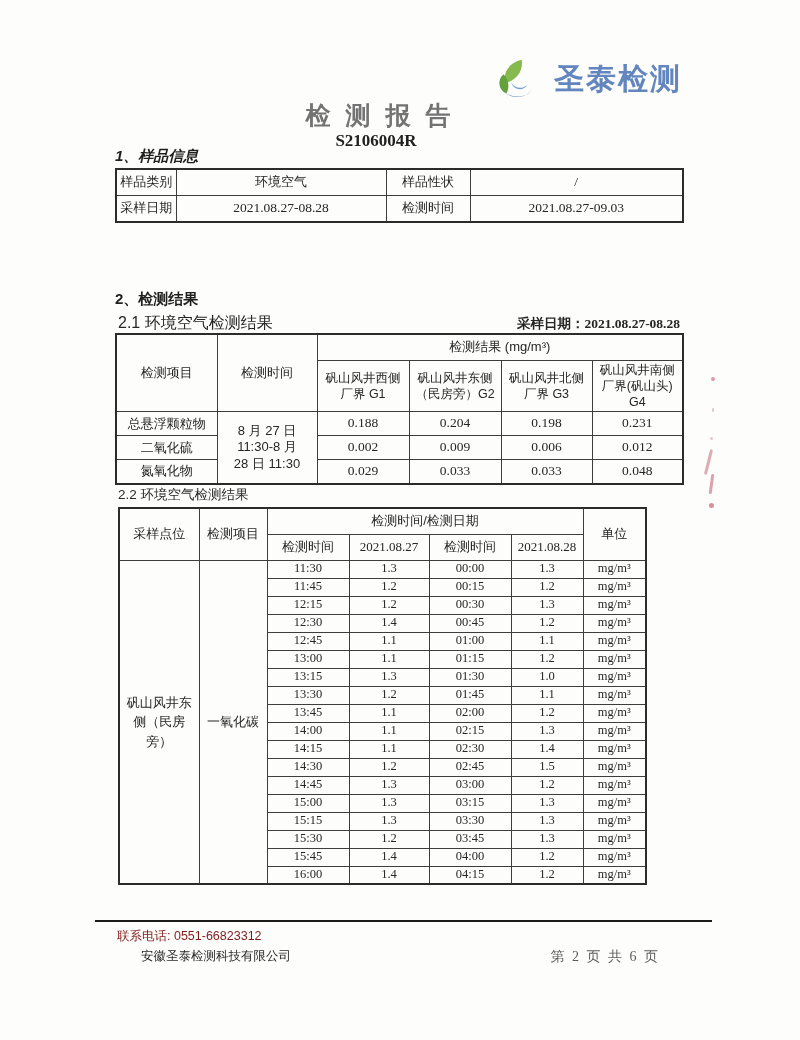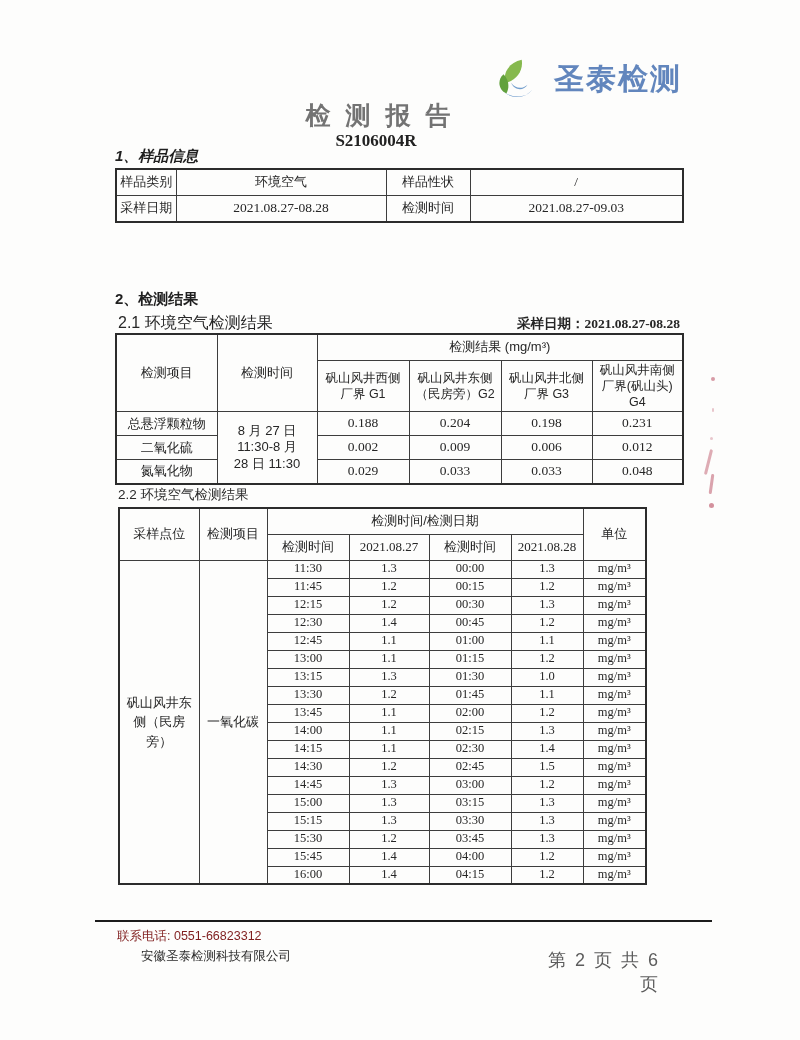--- a/index.html
+++ b/index.html
@@ -41,21 +41,21 @@
   .t22 td { font-size:12.5px; padding:0 1px; }
   .t22 tbody tr { height:18px; }
   .t22 .hdr td { font-size:13px; }
   .t22 .num2 { font-family:"Liberation Serif", serif; font-size:12.5px; }
   .point-cell, .item-cell { font-size:13px !important; line-height:1.5 !important; }
   
   .footer-line { position:absolute; top:920px; left:95px; width:617px; height:2px; background:#1c1c1c; }
   .footer-phone { position:absolute; top:928px; left:117px; font-size:12.5px; color:#7f1d1d; }
   .footer-company { position:absolute; top:948px; left:117px; font-size:12.5px; color:#2a2a2a;margin-left:24px; }
   .footer-page { position:absolute; top:948px; left:540px; width:120px; text-align:right;
-                 font-family:Liberation Sans, sans-serif; font-size:18px; letter-spacing:2px; color:#5c5c5c; }
+                 font-family:Liberation Serif, serif; font-size:14px; letter-spacing:2px; color:#5c5c5c; }
   
   .red-mark { position:absolute; background:#b84a5e; }
   .rm1 { left:711px; top:377px; width:4px; height:4px; border-radius:50%; opacity:.55; }
   .rm2 { left:712px; top:408px; width:2px; height:4px; border-radius:1px; opacity:.3; }
   .rm3 { left:710px; top:437px; width:3px; height:3px; border-radius:50%; opacity:.3; }
   .rm4 { left:707px; top:449px; width:3px; height:26px; border-radius:2px; transform:rotate(14deg); opacity:.45; }
   .rm5 { left:710px; top:474px; width:3px; height:20px; border-radius:2px; transform:rotate(8deg); opacity:.5; }
   .rm6 { left:709px; top:503px; width:5px; height:5px; border-radius:50%; opacity:.6; }
 </style>
 </head>

